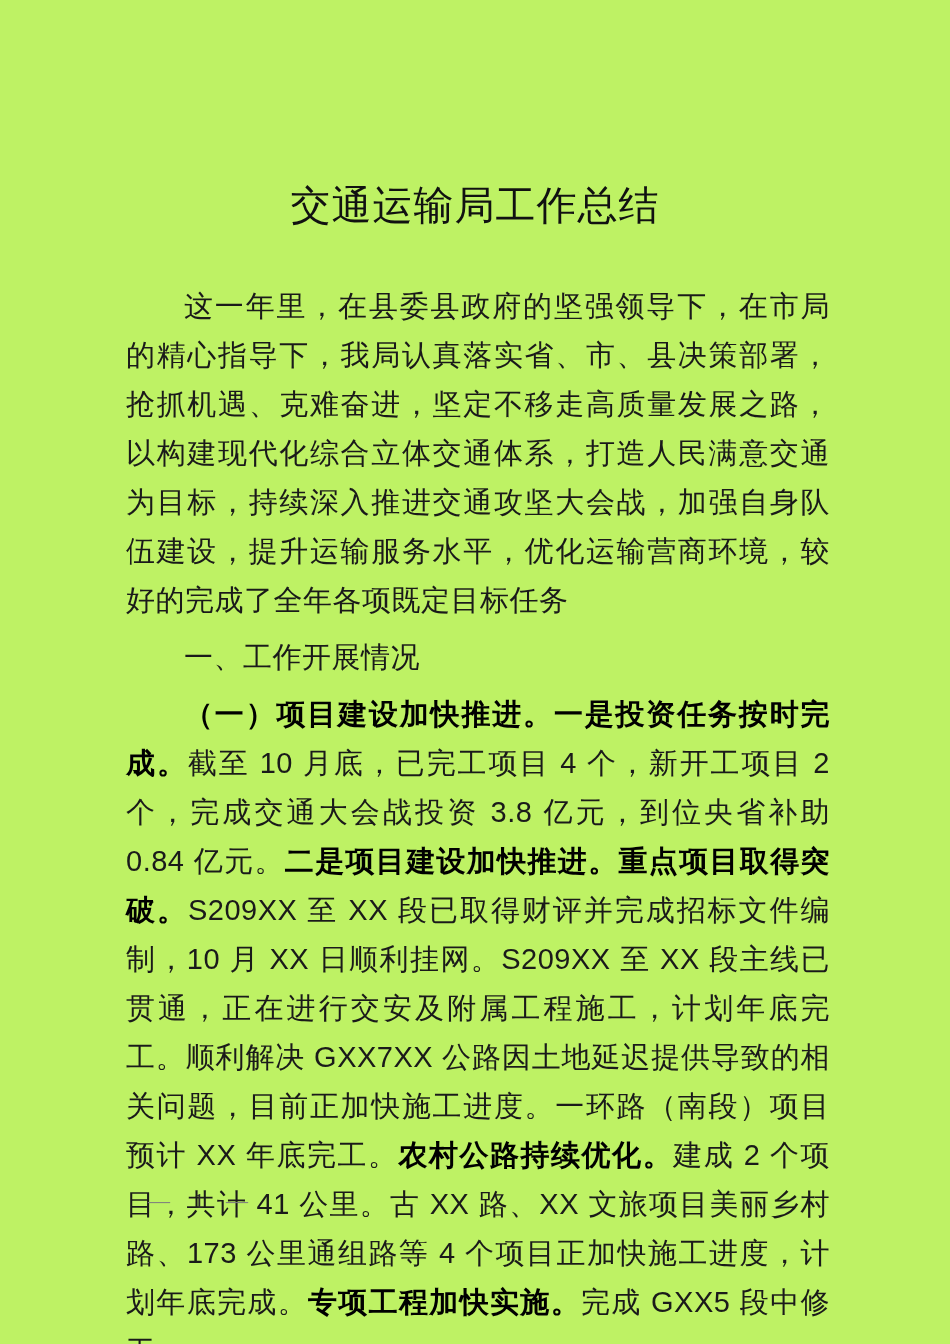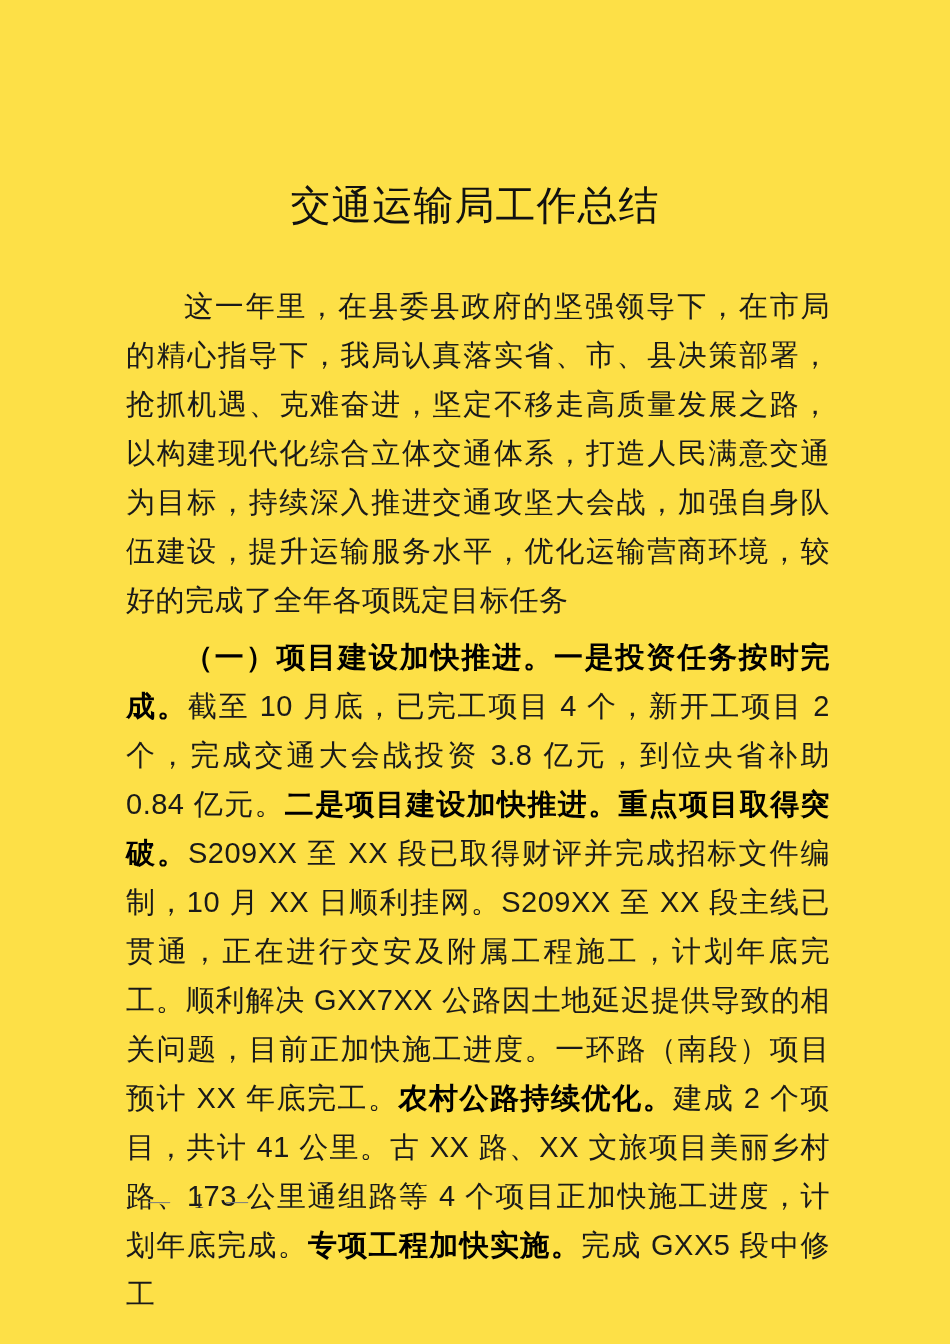--- a/index.html
+++ b/index.html
@@ -4,21 +4,21 @@
 <style>
   html, body {
     margin: 0;
     padding: 0;
     background: #ffffff;
   }
   .page {
     position: relative;
     width: 950px;
     height: 1344px;
-    background: #fde047;
+    background: #bef264;
     overflow: hidden;
     font-family: "Liberation Sans", "DejaVu Sans", sans-serif;
     color: #1a1a1a;
   }
   .doc-title {
     margin: 183px 0 0 0;
     padding: 0;
     text-align: center;
     font-size: 40px;
     line-height: 44px;
@@ -67,20 +67,21 @@
 </style>
 </head>
 <body>
 
 <div class="page">
 
   <h1 class="doc-title">交通运输局工作总结</h1>
 
   <div class="body-area">
       <p class="paragraph"><span class="run">这一年里，在县委县政府的坚强领导下，在市局的精心指导下，我局认真落实省、市、县决策部署，抢抓机遇、克难奋进，坚定不移走高质量发展之路，以构建现代化综合立体交通体系，打造人民满意交通为目标，持续深入推进交通攻坚大会战，加强自身队伍建设，提升运输服务水平，优化运输营商环境，较好的完成了全年各项既定目标任务</span></p>
+      <p class="paragraph heading"><span class="run">一、工作开展情况</span></p>
       <p class="paragraph"><span class="run bold">（一）项目建设加快推进。一是投资任务按时完成。</span><span class="run">截至 10 月底，已完工项目 4 个，新开工项目 2 个，完成交通大会战投资 3.8 亿元，到位央省补助 0.84 亿元。</span><span class="run bold">二是项目建设加快推进。重点项目取得突破。</span><span class="run">S209XX 至 XX 段已取得财评并完成招标文件编制，10 月 XX 日顺利挂网。S209XX 至 XX 段主线已贯通，正在进行交安及附属工程施工，计划年底完工。顺利解决 GXX7XX 公路因土地延迟提供导致的相关问题，目前正加快施工进度。一环路（南段）项目预计 XX 年底完工。</span><span class="run bold">农村公路持续优化。</span><span class="run">建成 2 个项目，共计 41 公里。古 XX 路、XX 文旅项目美丽乡村路、173 公里通组路等 4 个项目正加快施工进度，计划年底完成。</span><span class="run bold">专项工程加快实施。</span><span class="run">完成 GXX5 段中修工</span></p>
     </div>
 
   <div class="page-footer">
     <span class="dash">—</span>
     <span class="num">1</span>
     <span class="dash">—</span>
   </div>
 
 </div>

